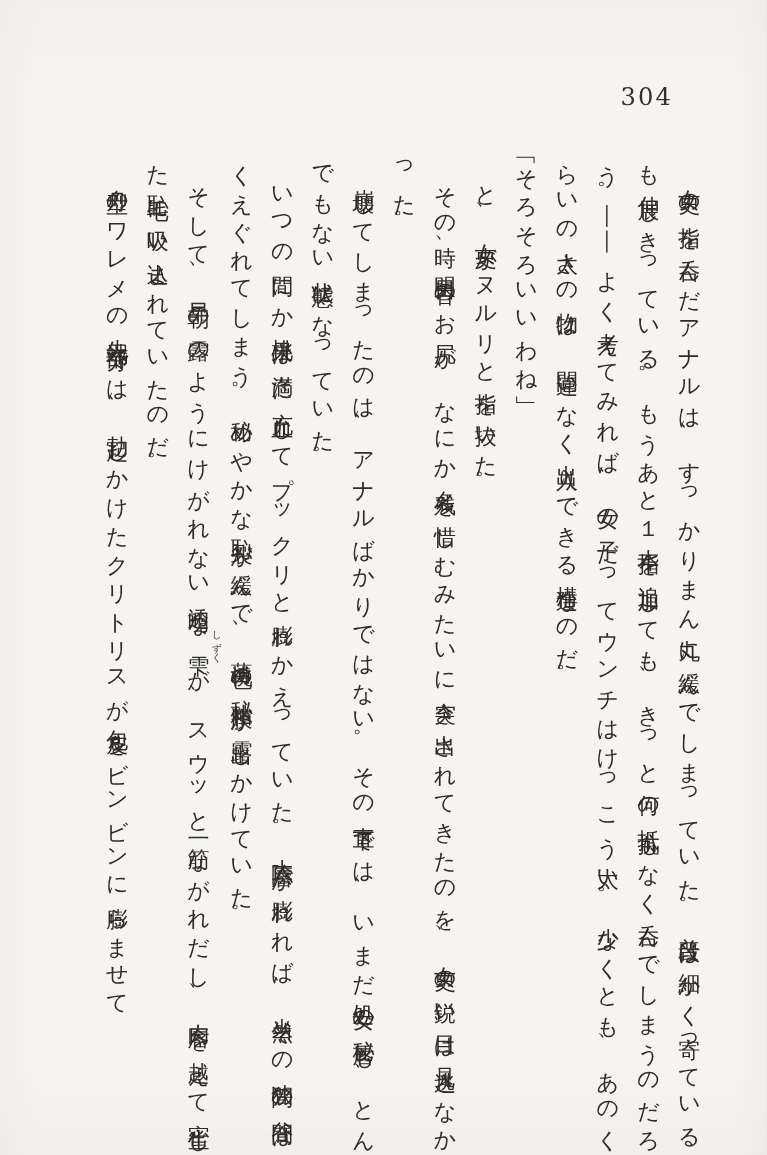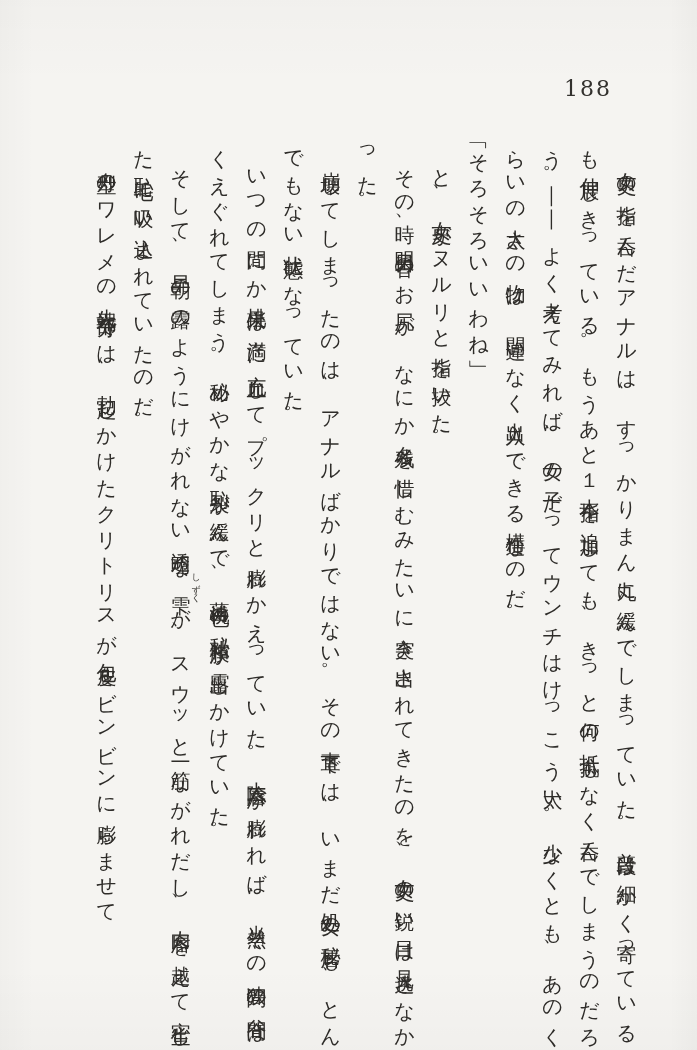--- a/index.html
+++ b/index.html
@@ -49,21 +49,21 @@
   ruby rt {
     font-size: 9px;
     letter-spacing: 0;
     color: #3a3834;
   }
 </style>
 </head>
 <body>
 
 <div class="page">
-  <div class="page-number">188</div>
+  <div class="page-number">304</div>
   <div class="body-text">
       <p class="para indent">女史の指を呑んだアナルは、すっかりまん丸に緩んでしまっていた。普段は細かく寄っている皺も伸展しきっている。もうあと１本指を追加しても、きっと何の抵抗もなく呑んでしまうのだろう。――よく考えてみれば、女の子だってウンチはけっこう太い。少なくとも、あのくらいの太さの物は、間違いなく出入りできる構造なのだ。</p>
       <p class="para">「そろそろいいわね」</p>
       <p class="para indent">と、女史がヌルリと指を抜いた。</p>
       <p class="para indent">その時、明日香のお尻が、なにか名残を惜しむみたいに突き出されてきたのを、女史の鋭い目は見逃さなかった。</p>
       <p class="para indent">崩壊してしまったのは、アナルばかりではない。その直下では、いまだ処女の秘唇も、とんでもない状態になっていた。</p>
       <p class="para indent">いつの間にか桃果は満々に充血してプックリと膨れかえっていた。大陰唇が膨れれば、当然その狭間の谷間は深くえぐれてしまう。秘めやかな恥裂が緩んで、薄桃色の秘粘膜が露出しかけていた。</p>
       <p class="para indent">そして、早朝の露のようにけがれない透明な<ruby>雫<rt>しずく</rt></ruby>が、スウッと一筋ながれだし、肉唇を越えて密生した恥毛に吸い込まれていたのだ。</p>
       <p class="para indent">舟型のワレメの先端部分では、勃起しかけたクリトリスが包皮をビンビンに膨らませて</p>
     </div>

